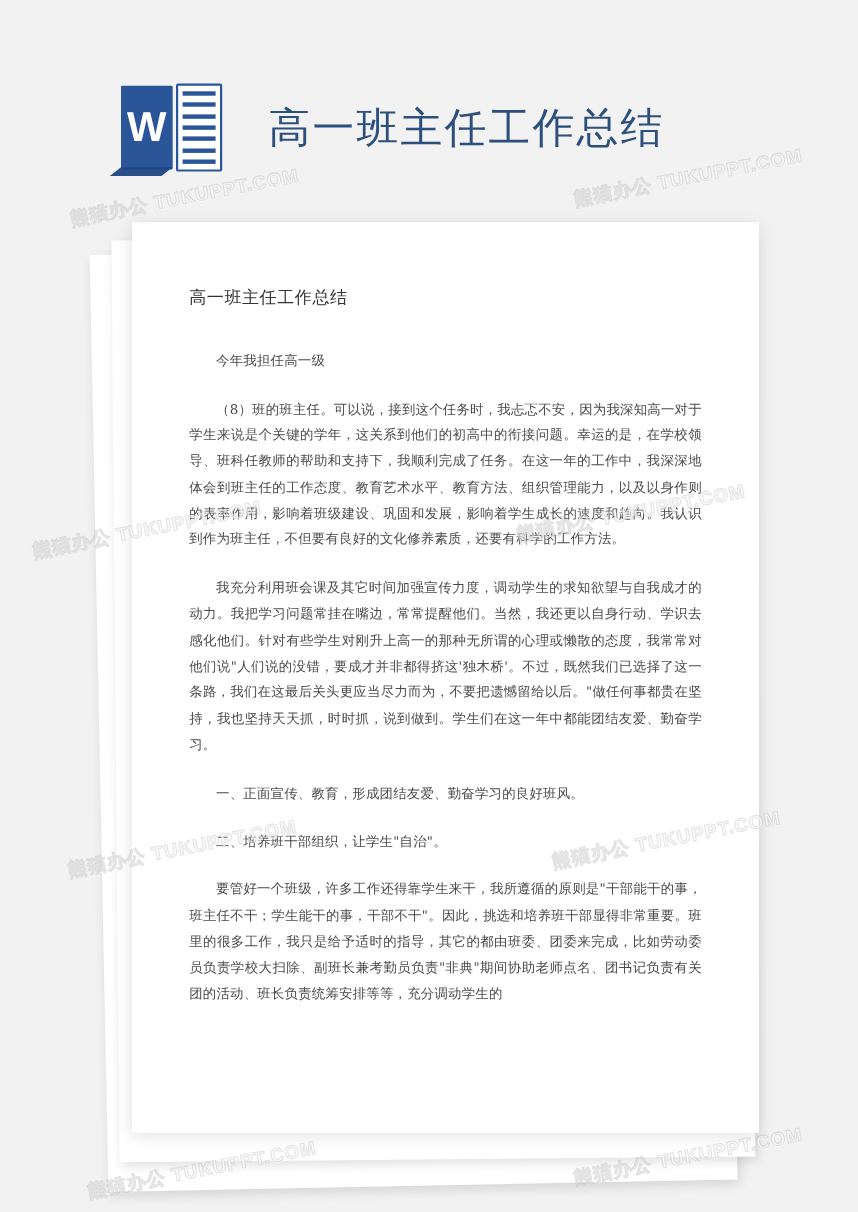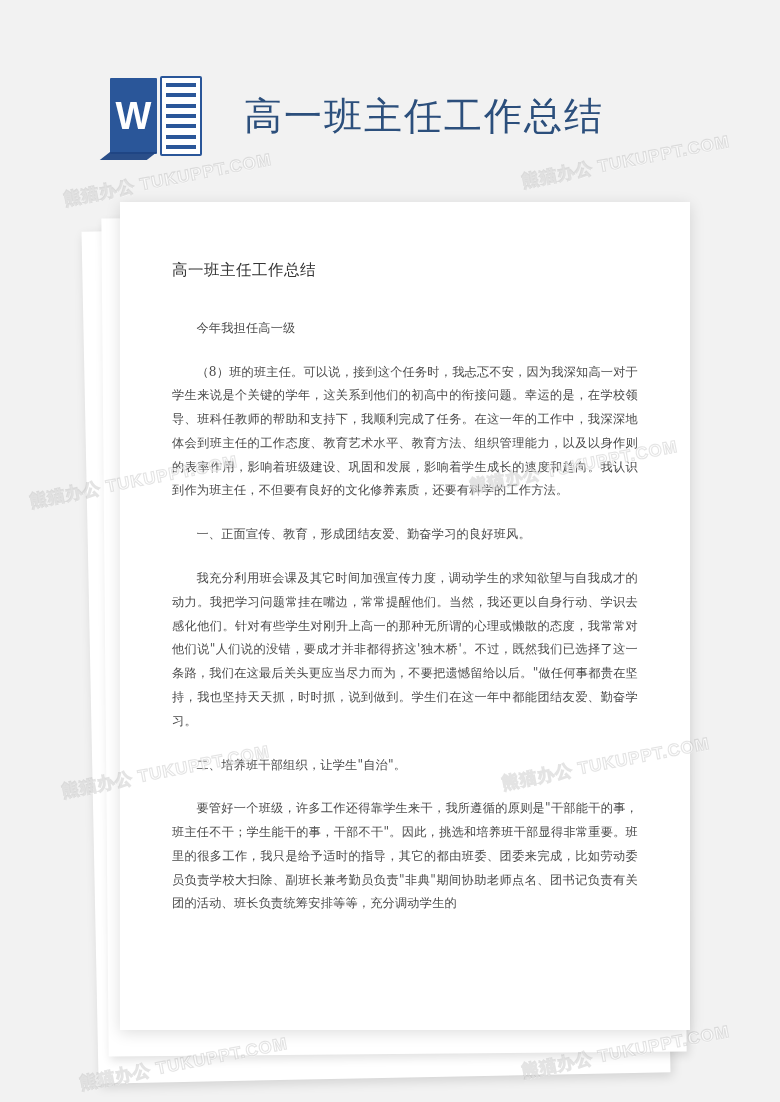--- a/index.html
+++ b/index.html
@@ -189,22 +189,22 @@
 
 <div class="stack">
   <div class="sheet sheet-back2"></div>
   <div class="sheet sheet-back1"></div>
 
   <div class="sheet sheet-main">
     <div class="doc">
       <div class="doc-title">高一班主任工作总结</div>
       <p class="doc-p short">今年我担任高一级</p>
       <p class="doc-p">（8）班的班主任。可以说，接到这个任务时，我忐忑不安，因为我深知高一对于学生来说是个关键的学年，这关系到他们的初高中的衔接问题。幸运的是，在学校领导、班科任教师的帮助和支持下，我顺利完成了任务。在这一年的工作中，我深深地体会到班主任的工作态度、教育艺术水平、教育方法、组织管理能力，以及以身作则的表率作用，影响着班级建设、巩固和发展，影响着学生成长的速度和趋向。我认识到作为班主任，不但要有良好的文化修养素质，还要有科学的工作方法。</p>
+      <p class="doc-p">我充分利用班会课及其它时间加强宣传力度，调动学生的求知欲望与自我成才的动力。我把学习问题常挂在嘴边，常常提醒他们。当然，我还更以自身行动、学识去感化他们。针对有些学生对刚升上高一的那种无所谓的心理或懒散的态度，我常常对他们说"人们说的没错，要成才并非都得挤这'独木桥'。不过，既然我们已选择了这一条路，我们在这最后关头更应当尽力而为，不要把遗憾留给以后。"做任何事都贵在坚持，我也坚持天天抓，时时抓，说到做到。学生们在这一年中都能团结友爱、勤奋学习。</p>
       <p class="doc-p short">一、正面宣传、教育，形成团结友爱、勤奋学习的良好班风。</p>
-      <p class="doc-p">我充分利用班会课及其它时间加强宣传力度，调动学生的求知欲望与自我成才的动力。我把学习问题常挂在嘴边，常常提醒他们。当然，我还更以自身行动、学识去感化他们。针对有些学生对刚升上高一的那种无所谓的心理或懒散的态度，我常常对他们说"人们说的没错，要成才并非都得挤这'独木桥'。不过，既然我们已选择了这一条路，我们在这最后关头更应当尽力而为，不要把遗憾留给以后。"做任何事都贵在坚持，我也坚持天天抓，时时抓，说到做到。学生们在这一年中都能团结友爱、勤奋学习。</p>
       <p class="doc-p short">二、培养班干部组织，让学生"自治"。</p>
       <p class="doc-p">要管好一个班级，许多工作还得靠学生来干，我所遵循的原则是"干部能干的事，班主任不干；学生能干的事，干部不干"。因此，挑选和培养班干部显得非常重要。班里的很多工作，我只是给予适时的指导，其它的都由班委、团委来完成，比如劳动委员负责学校大扫除、副班长兼考勤员负责"非典"期间协助老师点名、团书记负责有关团的活动、班长负责统筹安排等等，充分调动学生的</p>
     </div>
   </div>
 </div>
 
 <div class="header">
   <div class="header-inner">
     <div class="word-icon">
       <div class="wi-left"></div>

